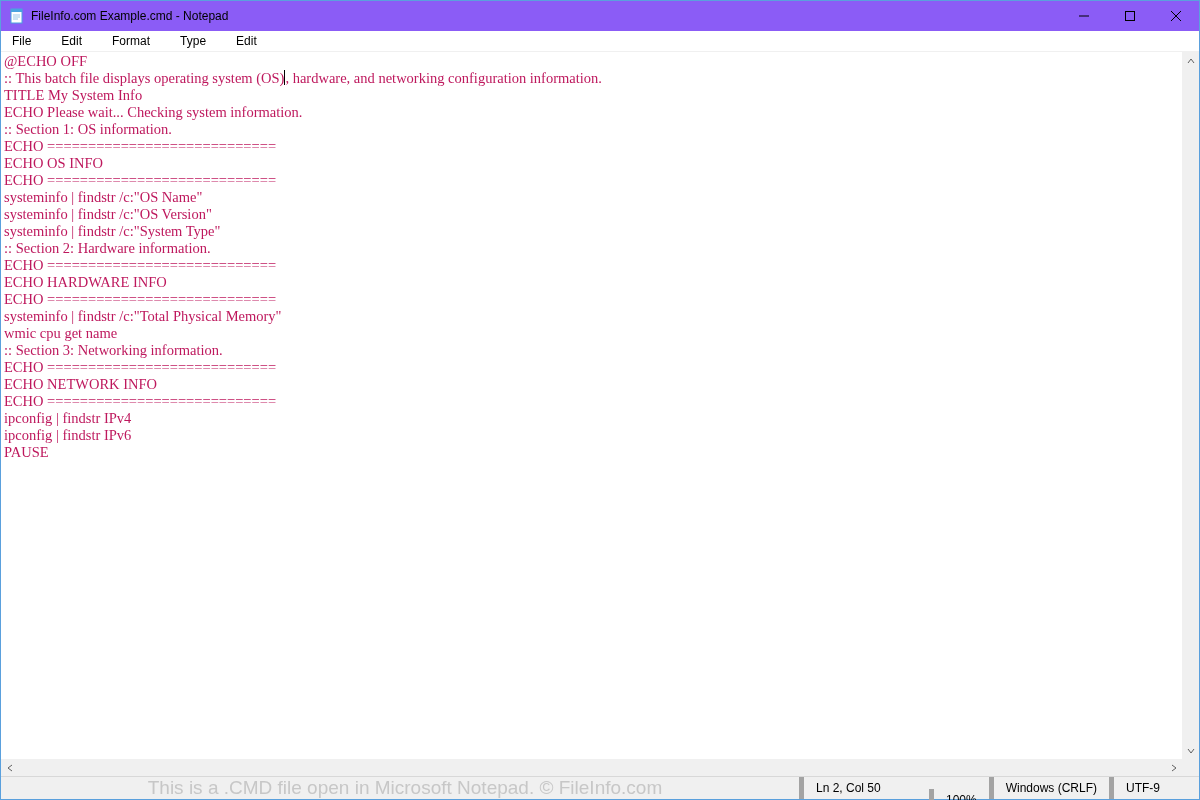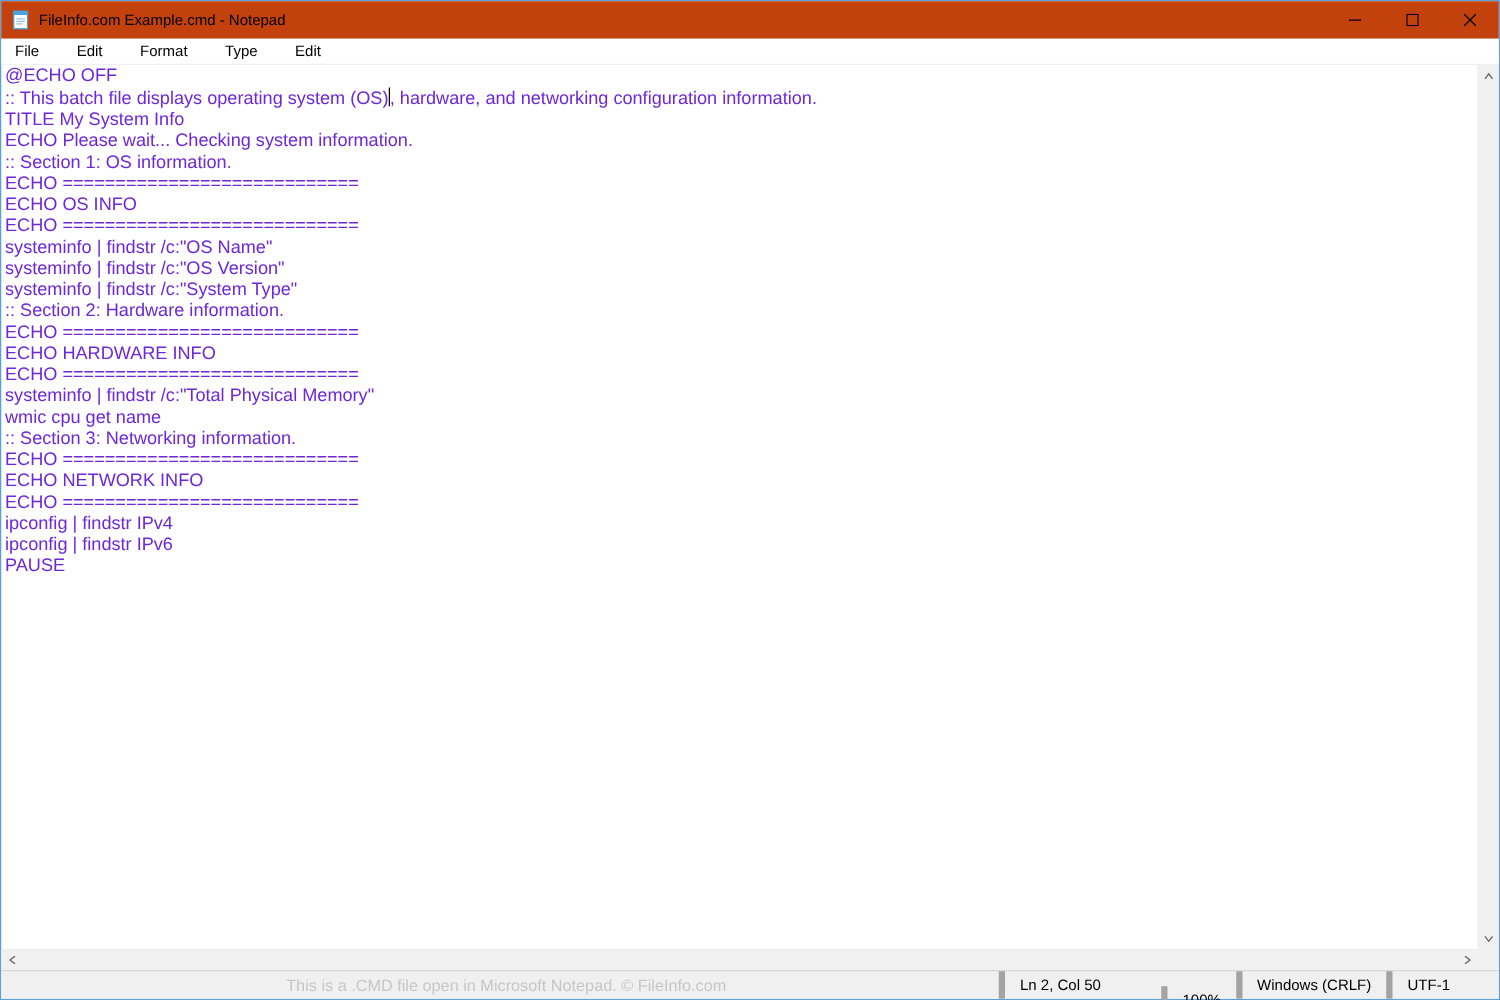--- a/index.html
+++ b/index.html
@@ -1,35 +1,35 @@
 <!DOCTYPE html>
 <html><head>
 <meta charset="utf-8">
 <style>
   * { box-sizing: border-box; margin: 0; padding: 0; }
   html, body { width: 1200px; height: 800px; overflow: hidden; font-family: "Segoe UI", Tahoma, sans-serif; background: #fff; }
   .window { width: 1200px; height: 800px; border: 1px solid #5aa0dd; display: flex; flex-direction: column; background: #fff; }
-  .titlebar { height: 30px; display: flex; align-items: center; background: #c2410c; }
+  .titlebar { height: 30px; display: flex; align-items: center; background: #8b5cf6; }
   .titlebar .icon { width: 16px; height: 16px; margin: 0 6px 0 8px; display: flex; align-items: center; justify-content: center; }
   .titlebar .title { font-size: 12px; color: #000; flex: 0 0 auto; }
   .titlebar .spacer { flex: 1 1 auto; }
   .winbtn { width: 46px; height: 30px; display: flex; align-items: center; justify-content: center; }
   .menubar { height: 20px; display: flex; align-items: center; padding: 0 4px; background: #fff; font-size: 12px; color: #000; gap: 16px; }
   .menuitem { padding: 1px 7px; }
   .editor-wrap { flex: 1 1 auto; position: relative; border-top: 1px solid #f0f0f0; }
-  .editor { position: absolute; inset: 0 0 17px 0; padding: 1px 3px; font-family: Liberation Sans, sans-serif; font-size: 14.5px; line-height: 17px; color: #6d28d9; white-space: pre; overflow: hidden; }
+  .editor { position: absolute; inset: 0 0 17px 0; padding: 1px 3px; font-family: Liberation Serif, serif; font-size: 14.5px; line-height: 17px; color: #be185d; white-space: pre; overflow: hidden; }
   .caret { display: inline-block; width: 0; height: 15px; border-left: 1px solid #000; vertical-align: -2px; }
   .hscroll { position: absolute; left: 0; right: 17px; bottom: 0; height: 17px; background: #f0f0f0; display: flex; align-items: center; }
   .vscroll { position: absolute; top: 0; right: 0; bottom: 17px; width: 17px; background: #f0f0f0; display: flex; flex-direction: column; align-items: center; }
   .scroll-corner { position: absolute; right: 0; bottom: 0; width: 17px; height: 17px; background: #f0f0f0; }
   .scroll-btn { width: 17px; height: 17px; display: flex; align-items: center; justify-content: center; color: #606060; font-size: 9px; }
   .hscroll .track { flex: 1; }
   .vscroll .track { flex: 1; }
   .statusbar { height: 23px; background: #f0f0f0; border-top: 1px solid #d8d8d8; display: flex; align-items: center; font-size: 12px; color: #000; }
-  .statusbar .watermark { flex: 1; text-align: center; color: #c7c7c7; font-size: 13px; padding-left: 10px; }
+  .statusbar .watermark { flex: 1; text-align: center; color: #c7c7c7; font-size: 19px; padding-left: 10px; }
   .status-cell { padding: 0 12px; border-left: 5px solid #a3a3a3; height: 100%; display: flex; align-items: center; white-space: nowrap; }
   .status-cell.ln { min-width: 130px; }
   .status-cell.zoom { min-width: 50px; margin-top: 24px; }
   .status-cell.eol { min-width: 110px; }
   .status-cell.enc { min-width: 90px; }
   svg { display: block; }
 </style>
 </head>
 <body>
 
@@ -126,16 +126,16 @@
       </div>
     </div>
     <div class="scroll-corner"></div>
   </div>
 
   <div class="statusbar">
     <div class="watermark">This is a .CMD file open in Microsoft Notepad. © FileInfo.com</div>
     <div class="status-cell ln">Ln 2, Col 50</div>
     <div class="status-cell zoom">100%</div>
     <div class="status-cell eol">Windows (CRLF)</div>
-    <div class="status-cell enc">UTF-1</div>
+    <div class="status-cell enc">UTF-9</div>
   </div>
 
 </div>
 
 </body></html>

